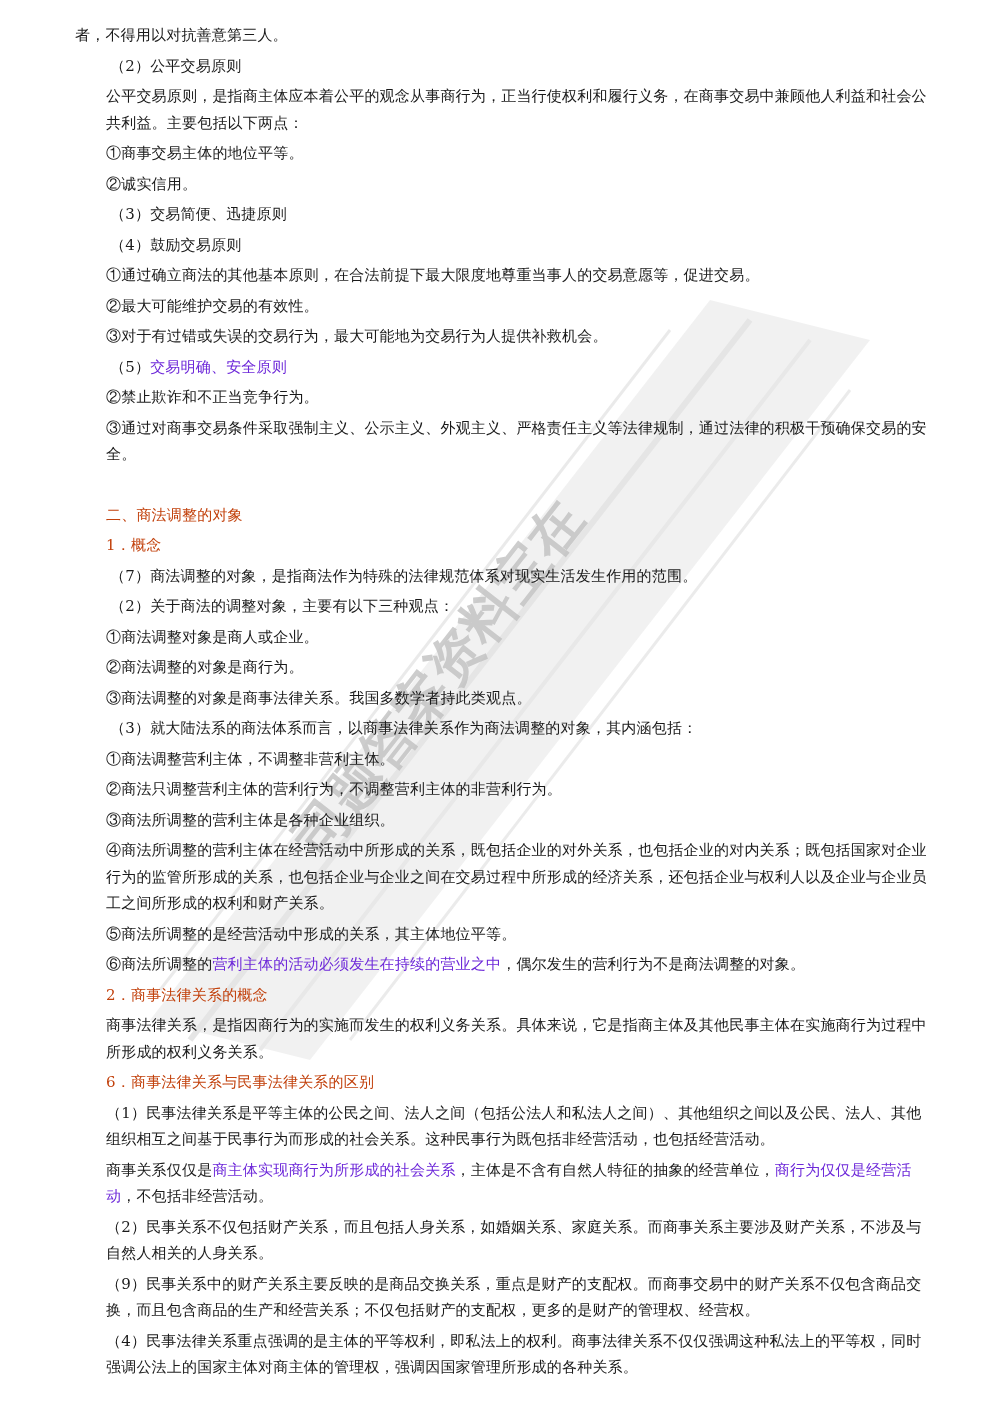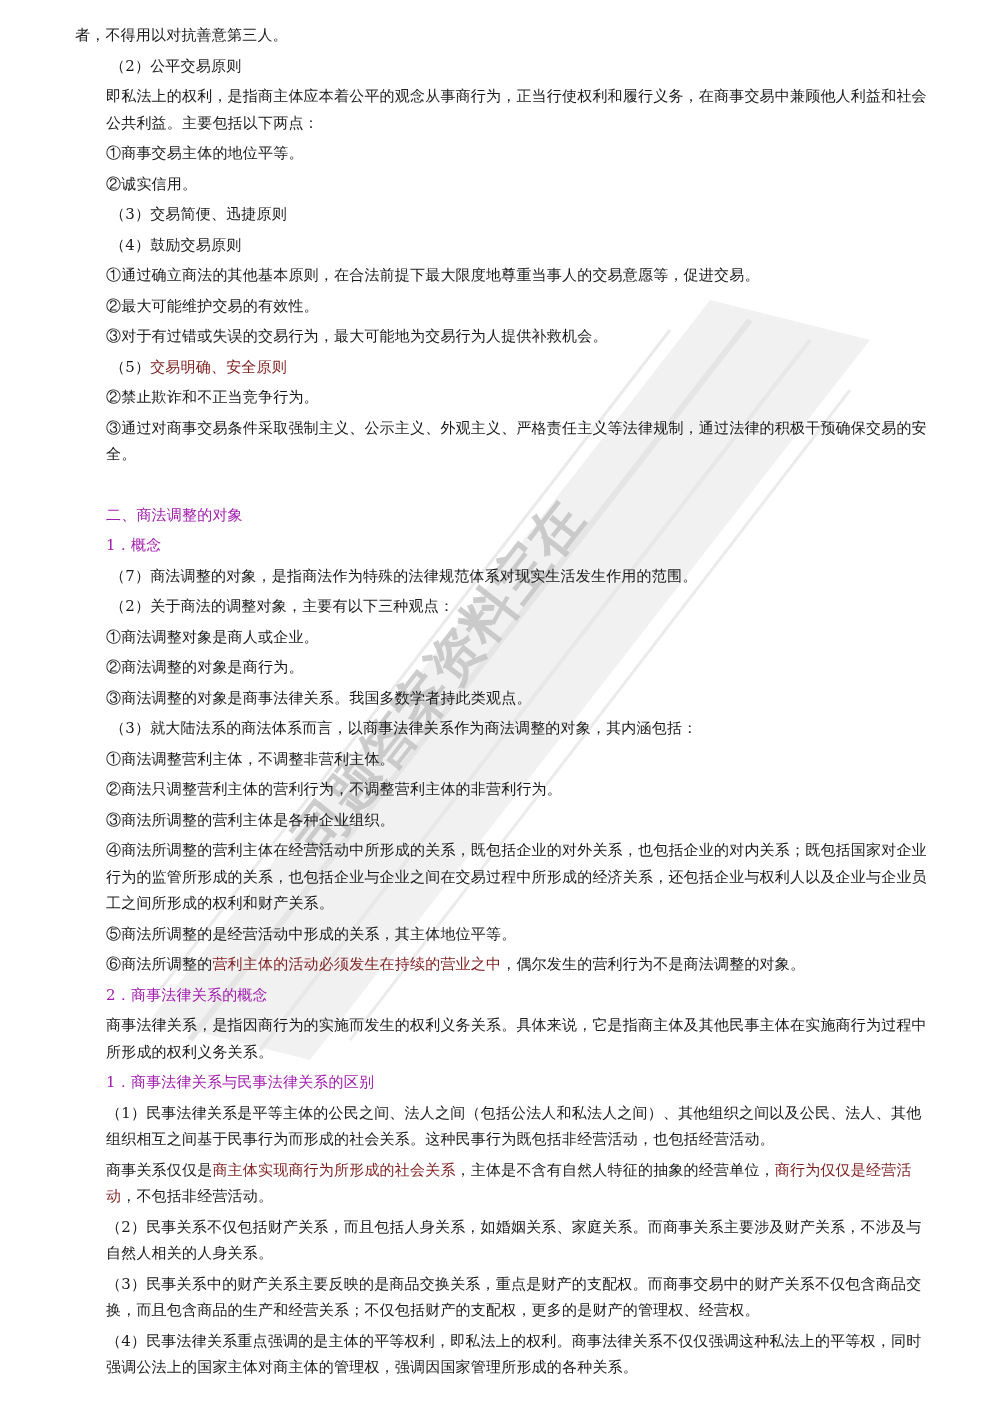--- a/index.html
+++ b/index.html
@@ -13,42 +13,42 @@
       pointer-events: none; z-index: 0;
     }
     .page {
       position: absolute; left: 71px; top: 18px; width: 860px; z-index: 1;
       font-size: 15px; line-height: 26.5px; letter-spacing: 0.2px;
     }
     .line { white-space: normal; margin: 4px; }
     .i1 { padding-left: 31px; }
     .i2 { padding-left: 35px; }
     .i0 { padding-left: 0; }
-    .blue { color: #7f1d1d; }
+    .blue { color: #6d28d9; }
     .gap { height: 26px; }
-    .heading { color: #a21caf; }
+    .heading { color: #c2410c; }
   </style>
 </head>
 <body>
 
 <svg class="watermark" viewBox="0 0 720 760" xmlns="http://www.w3.org/2000/svg">
   <g opacity="0.55">
     <polygon points="560,0 720,40 160,760 0,720" fill="#e6e6e6"></polygon>
     <line x1="600" y1="20" x2="40" y2="740" stroke="#d0d0d0" stroke-width="6"></line>
     <line x1="660" y1="40" x2="110" y2="750" stroke="#d6d6d6" stroke-width="4"></line>
     <line x1="520" y1="30" x2="10" y2="690" stroke="#dadada" stroke-width="3"></line>
     <line x1="700" y1="90" x2="200" y2="740" stroke="#dcdcdc" stroke-width="3"></line>
   </g>
   <text x="0" y="0" font-size="54" font-weight="bold" fill="#bdbdbd" opacity="0.75" transform="translate(170,560) rotate(-52)" font-family="DejaVu Sans, sans-serif">司题答案资料宝在</text>
 </svg>
 
 <div class="page" id="page">
     <p class="line i0">者，不得用以对抗善意第三人。</p>
     <p class="line i2">（2）公平交易原则</p>
-    <p class="line i1">即私法上的权利，是指商主体应本着公平的观念从事商行为，正当行使权利和履行义务，在商事交易中兼顾他人利益和社会公共利益。主要包括以下两点：</p>
+    <p class="line i1">公平交易原则，是指商主体应本着公平的观念从事商行为，正当行使权利和履行义务，在商事交易中兼顾他人利益和社会公共利益。主要包括以下两点：</p>
     <p class="line i1">①商事交易主体的地位平等。</p>
     <p class="line i1">②诚实信用。</p>
     <p class="line i2">（3）交易简便、迅捷原则</p>
     <p class="line i2">（4）鼓励交易原则</p>
     <p class="line i1">①通过确立商法的其他基本原则，在合法前提下最大限度地尊重当事人的交易意愿等，促进交易。</p>
     <p class="line i1">②最大可能维护交易的有效性。</p>
     <p class="line i1">③对于有过错或失误的交易行为，最大可能地为交易行为人提供补救机会。</p>
     <p class="line i2"><span>（5）</span><span class="blue">交易明确、安全原则</span></p>
     <p class="line i1">②禁止欺诈和不正当竞争行为。</p>
     <p class="line i1">③通过对商事交易条件采取强制主义、公示主义、外观主义、严格责任主义等法律规制，通过法律的积极干预确保交易的安全。</p>
@@ -62,19 +62,19 @@
     <p class="line i1">③商法调整的对象是商事法律关系。我国多数学者持此类观点。</p>
     <p class="line i2">（3）就大陆法系的商法体系而言，以商事法律关系作为商法调整的对象，其内涵包括：</p>
     <p class="line i1">①商法调整营利主体，不调整非营利主体。</p>
     <p class="line i1">②商法只调整营利主体的营利行为，不调整营利主体的非营利行为。</p>
     <p class="line i1">③商法所调整的营利主体是各种企业组织。</p>
     <p class="line i1">④商法所调整的营利主体在经营活动中所形成的关系，既包括企业的对外关系，也包括企业的对内关系；既包括国家对企业行为的监管所形成的关系，也包括企业与企业之间在交易过程中所形成的经济关系，还包括企业与权利人以及企业与企业员工之间所形成的权利和财产关系。</p>
     <p class="line i1">⑤商法所调整的是经营活动中形成的关系，其主体地位平等。</p>
     <p class="line i1"><span>⑥商法所调整的</span><span class="blue">营利主体的活动必须发生在持续的营业之中</span><span>，偶尔发生的营利行为不是商法调整的对象。</span></p>
     <p class="line i1 heading">2．商事法律关系的概念</p>
     <p class="line i1">商事法律关系，是指因商行为的实施而发生的权利义务关系。具体来说，它是指商主体及其他民事主体在实施商行为过程中所形成的权利义务关系。</p>
-    <p class="line i1 heading">1．商事法律关系与民事法律关系的区别</p>
+    <p class="line i1 heading">6．商事法律关系与民事法律关系的区别</p>
     <p class="line i1">（1）民事法律关系是平等主体的公民之间、法人之间（包括公法人和私法人之间）、其他组织之间以及公民、法人、其他组织相互之间基于民事行为而形成的社会关系。这种民事行为既包括非经营活动，也包括经营活动。</p>
     <p class="line i1"><span>商事关系仅仅是</span><span class="blue">商主体实现商行为所形成的社会关系</span><span>，主体是不含有自然人特征的抽象的经营单位，</span><span class="blue">商行为仅仅是经营活动</span><span>，不包括非经营活动。</span></p>
     <p class="line i1">（2）民事关系不仅包括财产关系，而且包括人身关系，如婚姻关系、家庭关系。而商事关系主要涉及财产关系，不涉及与自然人相关的人身关系。</p>
-    <p class="line i1">（3）民事关系中的财产关系主要反映的是商品交换关系，重点是财产的支配权。而商事交易中的财产关系不仅包含商品交换，而且包含商品的生产和经营关系；不仅包括财产的支配权，更多的是财产的管理权、经营权。</p>
+    <p class="line i1">（9）民事关系中的财产关系主要反映的是商品交换关系，重点是财产的支配权。而商事交易中的财产关系不仅包含商品交换，而且包含商品的生产和经营关系；不仅包括财产的支配权，更多的是财产的管理权、经营权。</p>
     <p class="line i1">（4）民事法律关系重点强调的是主体的平等权利，即私法上的权利。商事法律关系不仅仅强调这种私法上的平等权，同时强调公法上的国家主体对商主体的管理权，强调因国家管理所形成的各种关系。</p>
   </div>
 
 </body></html>

